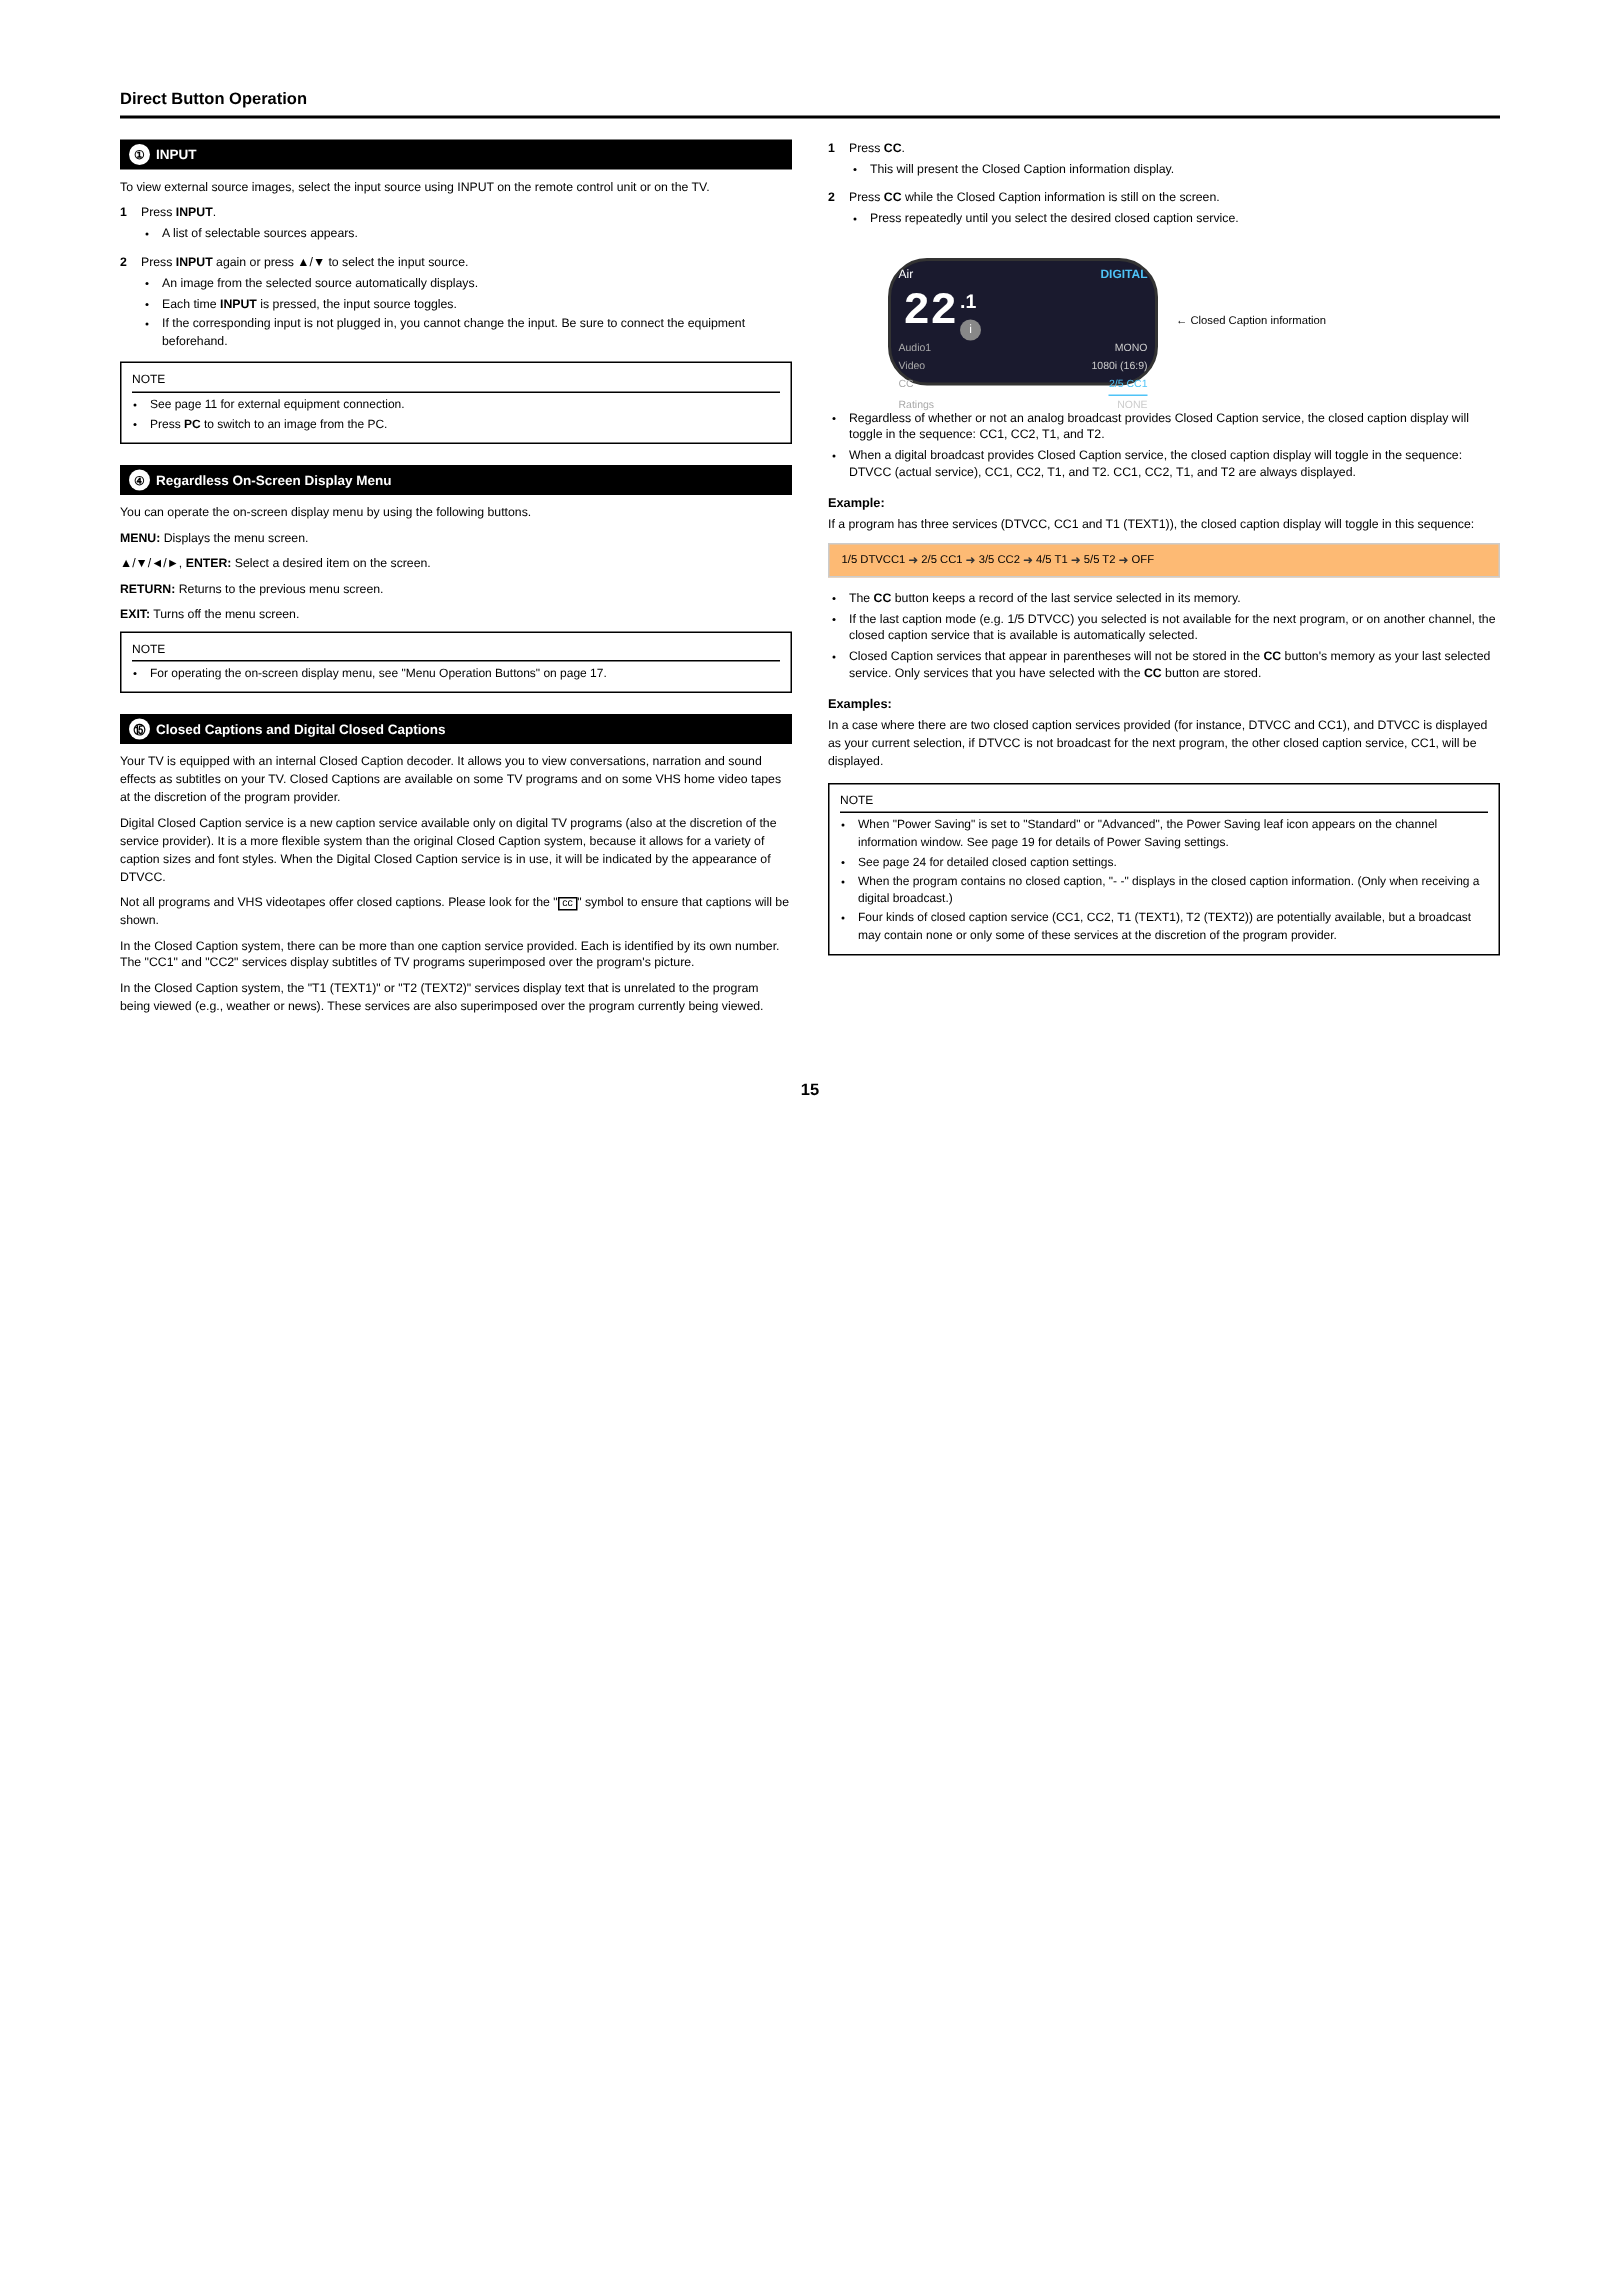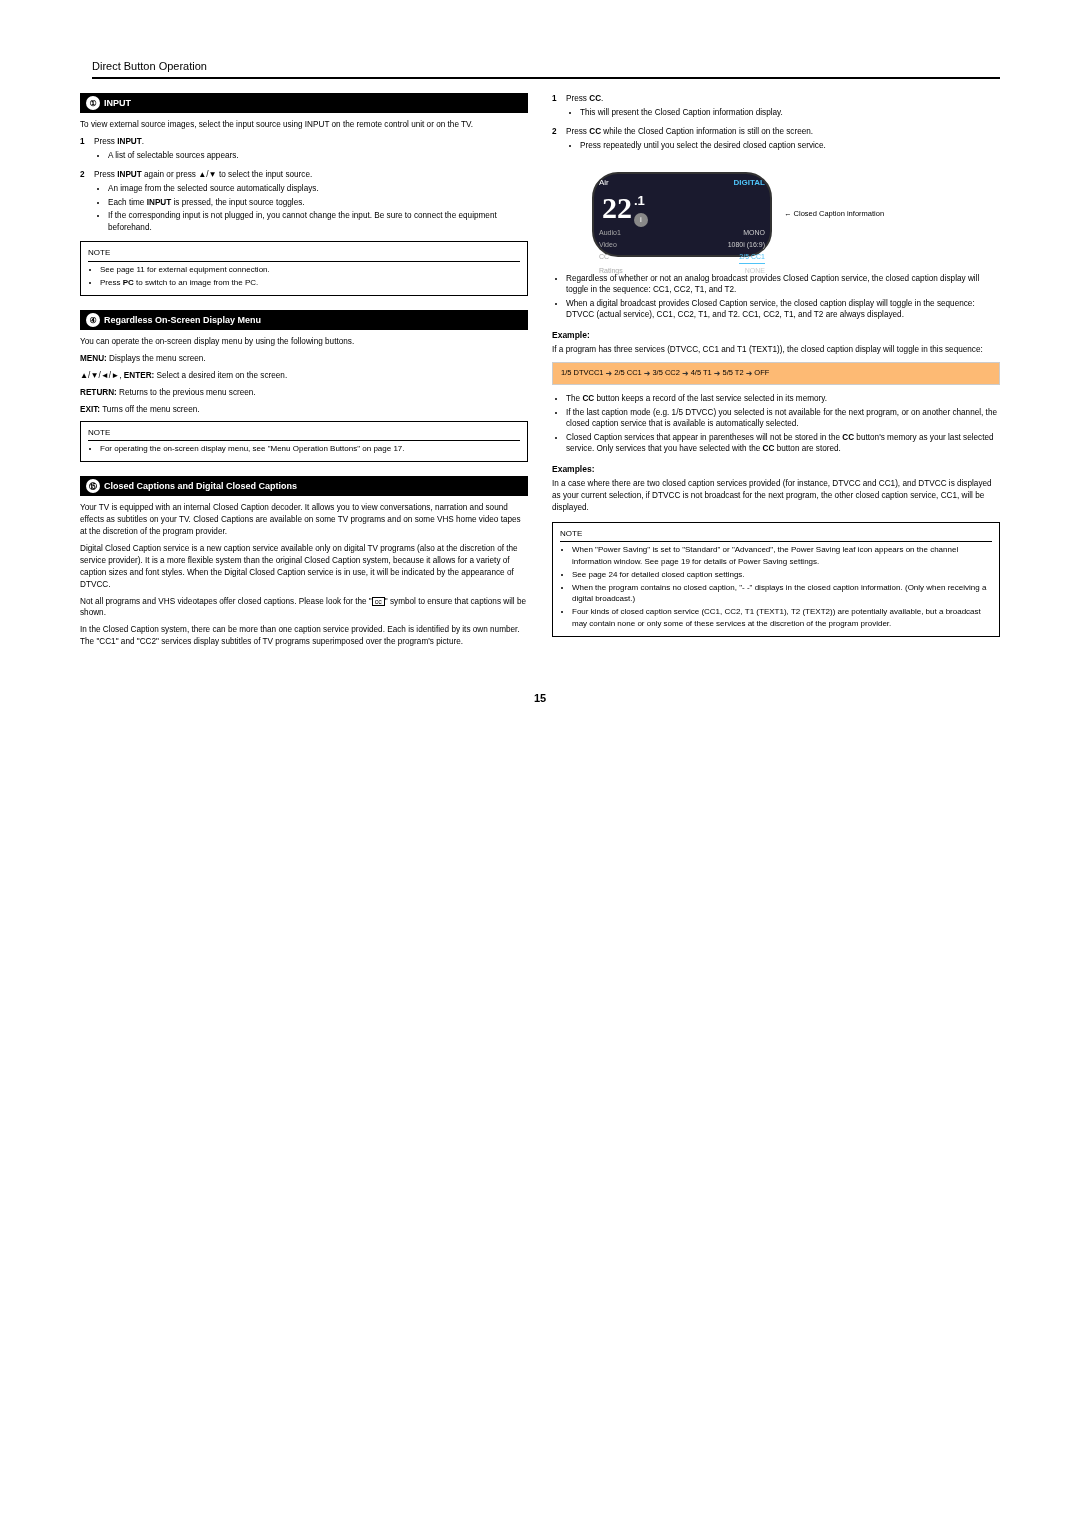--- a/index.html
+++ b/index.html
@@ -184,21 +184,21 @@
       font-weight: bold;
       font-size: 8.5px;
       margin-bottom: 3px;
     }
 
   </style>
 </head>
 <body>
 
 <div>
-  <div style="font-size:11px; font-weight:normal; border-bottom: 2px solid #000; padding-bottom:5px; margin-bottom:14px;margin-left:12px;">Direct Button Operation</div>
+  <div style="font-size:11px; font-weight:bold; border-bottom: 2px solid #000; padding-bottom:5px; margin-bottom:14px;">Direct Button Operation</div>
 </div>
 
 <div class="two-col">
 
   <div class="col-left">
 
     <div class="section-header">
       <span class="number-badge">①</span>
       <span>INPUT</span>
     </div>
@@ -253,20 +253,21 @@
 
     <div class="section-header">
       <span class="number-badge">⑮</span>
       <span>Closed Captions and Digital Closed Captions</span>
     </div>
     <div class="section-body">
       <p>Your TV is equipped with an internal Closed Caption decoder. It allows you to view conversations, narration and sound effects as subtitles on your TV. Closed Captions are available on some TV programs and on some VHS home video tapes at the discretion of the program provider.</p>
       <p>Digital Closed Caption service is a new caption service available only on digital TV programs (also at the discretion of the service provider). It is a more flexible system than the original Closed Caption system, because it allows for a variety of caption sizes and font styles. When the Digital Closed Caption service is in use, it will be indicated by the appearance of DTVCC.</p>
       <p>Not all programs and VHS videotapes offer closed captions. Please look for the "<span style="border:1px solid #000; padding:0 2px; font-size:7px;">cc</span>" symbol to ensure that captions will be shown.</p>
       <p>In the Closed Caption system, there can be more than one caption service provided. Each is identified by its own number. The "CC1" and "CC2" services display subtitles of TV programs superimposed over the program's picture.</p>
+      <p>In the Closed Caption system, the "T1 (TEXT1)" or "T2 (TEXT2)" services display text that is unrelated to the program being viewed (e.g., weather or news). These services are also superimposed over the program currently being viewed.</p>
     </div>
 
   </div>
 
   <div class="col-right">
 
     <div class="section-body">
       <div class="step-item">
         <span class="step-num bold">1</span>
         <div>
@@ -286,21 +287,21 @@
         </div>
       </div>
 
       <div style="display:flex; align-items:flex-start; margin: 8px 0 8px 20px;">
         <div class="tv-display" style="position:relative;border-radius:26px;">
           <div class="tv-top-bar">
             <span class="tv-air">Air</span>
             <span class="tv-digital">DIGITAL</span>
           </div>
           <div style="display:flex; align-items:center; padding: 0 8px;">
-            <div style="font-size:30px; font-weight:bold; color:#fff; line-height:1; font-family:Liberation Serif, serif;">22</div>
+            <div style="font-size:30px; font-weight:bold; color:#fff; line-height:1; font-family:Liberation Mono, monospace;">22</div>
             <div style="display:flex; flex-direction:column; margin-left:2px; margin-top:4px;">
               <div style="font-size:13px; color:#fff; font-weight:bold;">.1</div>
               <div style="width:14px; height:14px; background:#888; border-radius:50%; display:flex; align-items:center; justify-content:center; margin-top:2px;">
                 <span style="color:#fff; font-size:8px;">i</span>
               </div>
             </div>
           </div>
           <div class="tv-info-row">
             <span class="tv-info-label">Audio1</span>
             <span>MONO</span>

